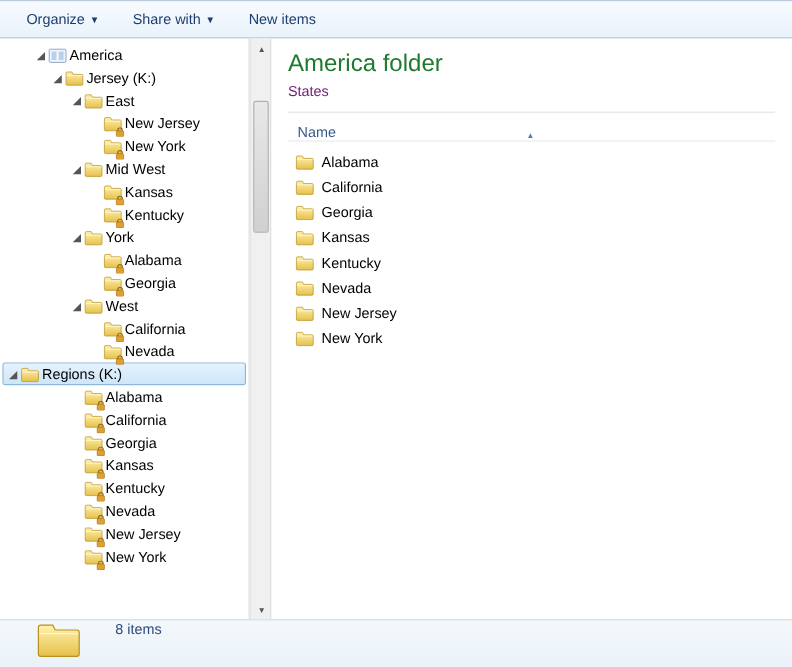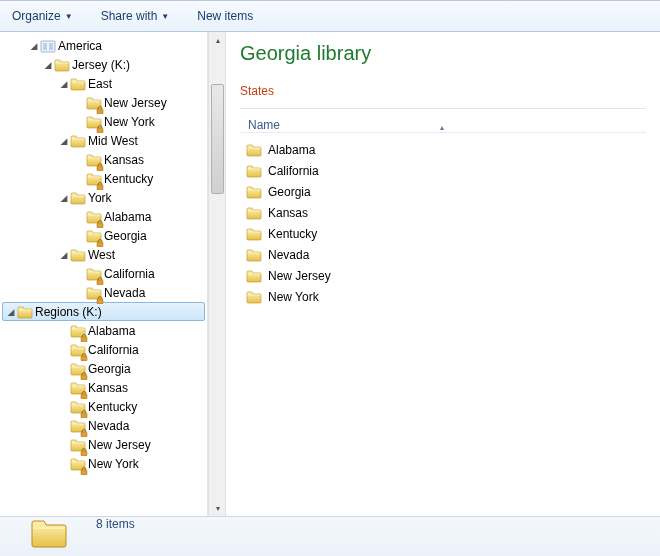--- a/index.html
+++ b/index.html
@@ -12,21 +12,21 @@
     background: #fff;
     overflow: hidden;
   }
   .toolbar {
     height: 32px;
     background: linear-gradient(#f7fbff, #e9f2fb);
     border-top: 1px solid #b8c8dd;
     border-bottom: 1px solid #b8c8dd;
     display: flex;
     align-items: center;
-    padding: 0 6px;
+    padding: 0 16px;
     gap: 16px;
     color: #1a3e6e;
   }
   .toolbar-item {
     display: flex;
     align-items: center;
     gap: 4px;
     padding: 2px 6px;
     cursor: default;
   }
@@ -99,23 +99,23 @@
     flex: 1;
     padding: 10px 14px 0 14px;
     position: relative;
   }
   .lib-title {
     color: #1f7a2f;
     font-size: 20px;
     font-weight: 400;
   }
   .lib-sub {
-    color: #c2410c;
+    color: #701a75;
     font-size: 12px;
-    margin-top: 19px;
+    margin-top: 4px;
   }
   .header-line {
     border-bottom: 1px solid #e0e5eb;
     margin-top: 10px;
   }
   .col-header {
     display: flex;
     align-items: flex-end;
     height: 24px;
     border-bottom: 1px solid #e8ecf1;
@@ -417,21 +417,21 @@
 
   </div>
 
   <div class="scroll-col">
     <div class="scroll-arrow" style="top:0">▴</div>
     <div class="scroll-thumb"></div>
     <div class="scroll-arrow" style="bottom:0">▾</div>
   </div>
 
   <div class="content">
-    <div class="lib-title">Georgia library</div>
+    <div class="lib-title">America folder</div>
     <div class="lib-sub">States</div>
     <div class="header-line"></div>
     <div class="col-header">
       <span>Name</span>
       <span class="sort">▴</span>
     </div>
     <div class="file-list" id="file-list">
         <div class="file-row">
           <span class="icon-folder"><svg width="16" height="14">
               <use href="#folder-shape"></use>

